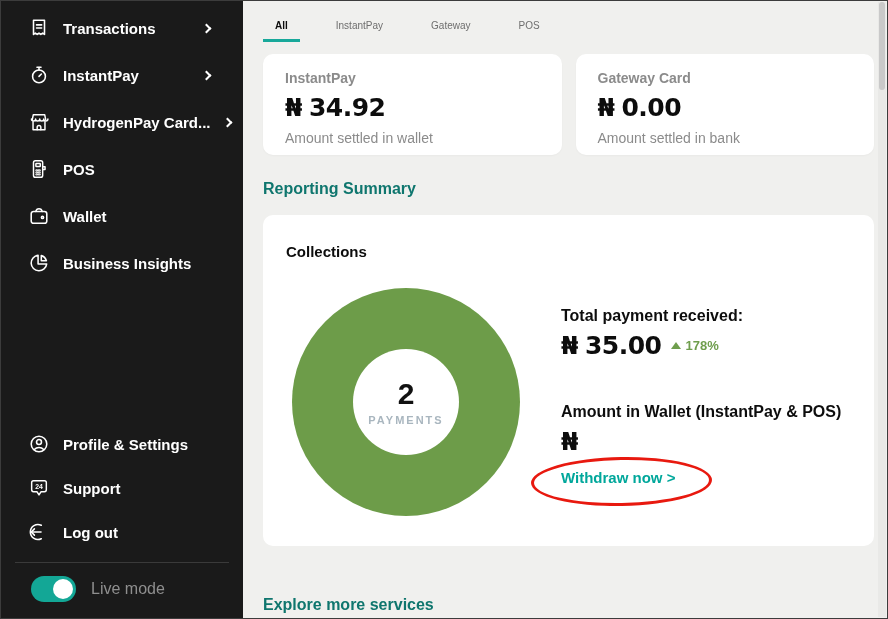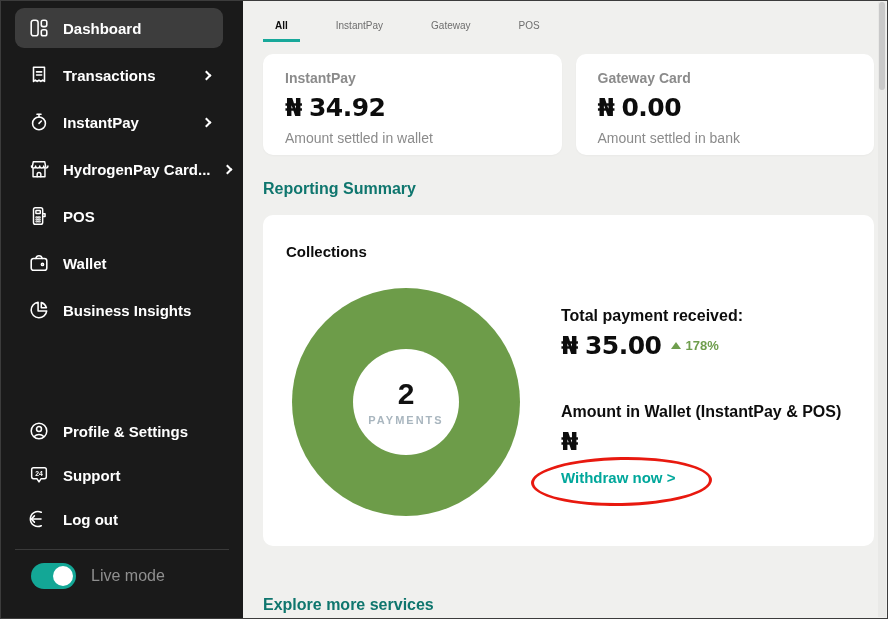--- a/index.html
+++ b/index.html
@@ -9,21 +9,21 @@
   
   .sidebar { position:absolute; left:0; top:0; width:242px; height:100%; background:#1a1a1a; }
   .nav { padding-top:7px; }
   .nav-item { display:flex; align-items:center; gap:13px; height:40px; margin:0 20px 7px 14px; padding:0 13px;
               border-radius:9px; color:#fff; font-size:15px; font-weight:700; cursor:pointer; white-space:nowrap; }
   .nav-item.active { background:#3d3d3d; }
   .icon { display:flex; align-items:center; justify-content:center; width:22px; height:22px; flex:0 0 22px; }
   .icon svg { display:block; }
   .chev { width:7px; height:7px; border-top:2px solid #fff; border-right:2px solid #fff;
           transform:rotate(45deg); margin-left:auto; flex:0 0 auto; }
-  .sidebar-bottom { position:absolute; left:0; bottom:13px; width:100%; padding-top:14px; }
+  .sidebar-bottom { position:absolute; left:0; bottom:0; width:100%; padding-top:14px; }
   .sidebar-bottom .nav-item { height:40px; margin-bottom:4px; }
   .sb-divider { height:1px; background:#3a3a3a; margin:10px 14px 10px 14px; }
   .live-row { display:flex; align-items:center; gap:15px; margin:13px 14px 16px 30px; color:#8f8f8f; font-size:16px; }
   .toggle { position:relative; width:45px; height:26px; border-radius:13px; background:#13a796; cursor:pointer; flex:0 0 auto; }
   .toggle .knob { position:absolute; right:3px; top:3px; width:20px; height:20px; background:#fff; border-radius:50%; }
 
   
   .main { position:absolute; left:242px; top:0; right:0; bottom:0; background:#f0f0ee; }
   .tabs { display:flex; padding:14px 0 0 20px; }
   .tab { padding:5px 12px 8px; margin-right:24px; font-size:10px; color:#6e6e6e; font-weight:400;
@@ -67,30 +67,20 @@
   .scrollbar .thumb { position:absolute; top:0; left:1px; width:6px; height:88px; background:#c9c9c9; border-radius:3px; }
 </style>
 </head>
 <body>
 
 <div class="app">
 
   <aside class="sidebar">
     <nav class="nav">
 
-      <div class="nav-item active">
-        <span class="icon">
-          <svg width="22" height="22" viewBox="0 0 24 24" fill="none" stroke="#fff" stroke-width="1.7" stroke-linecap="round" stroke-linejoin="round">
-            <rect x="3.5" y="3.5" width="7.5" height="17" rx="2.5"></rect>
-            <rect x="14.5" y="3.5" width="6" height="7" rx="2"></rect>
-            <rect x="14.5" y="14" width="6" height="6.5" rx="2"></rect>
-          </svg>
-        </span>
-        <span>Dashboard</span>
-      </div>
 
       <div class="nav-item">
         <span class="icon">
           <svg width="22" height="22" viewBox="0 0 24 24" fill="none" stroke="#fff" stroke-width="1.7" stroke-linecap="round" stroke-linejoin="round">
             <path d="M6 3.5h12v15.5l-2-1.5-2 1.5-2-1.5-2 1.5-2-1.5-2 1.5z"></path>
             <path d="M9.3 8.6h5.6"></path>
               <path d="M9.3 12h5.6"></path>
           </svg>
         </span>
         <span>Transactions</span>

